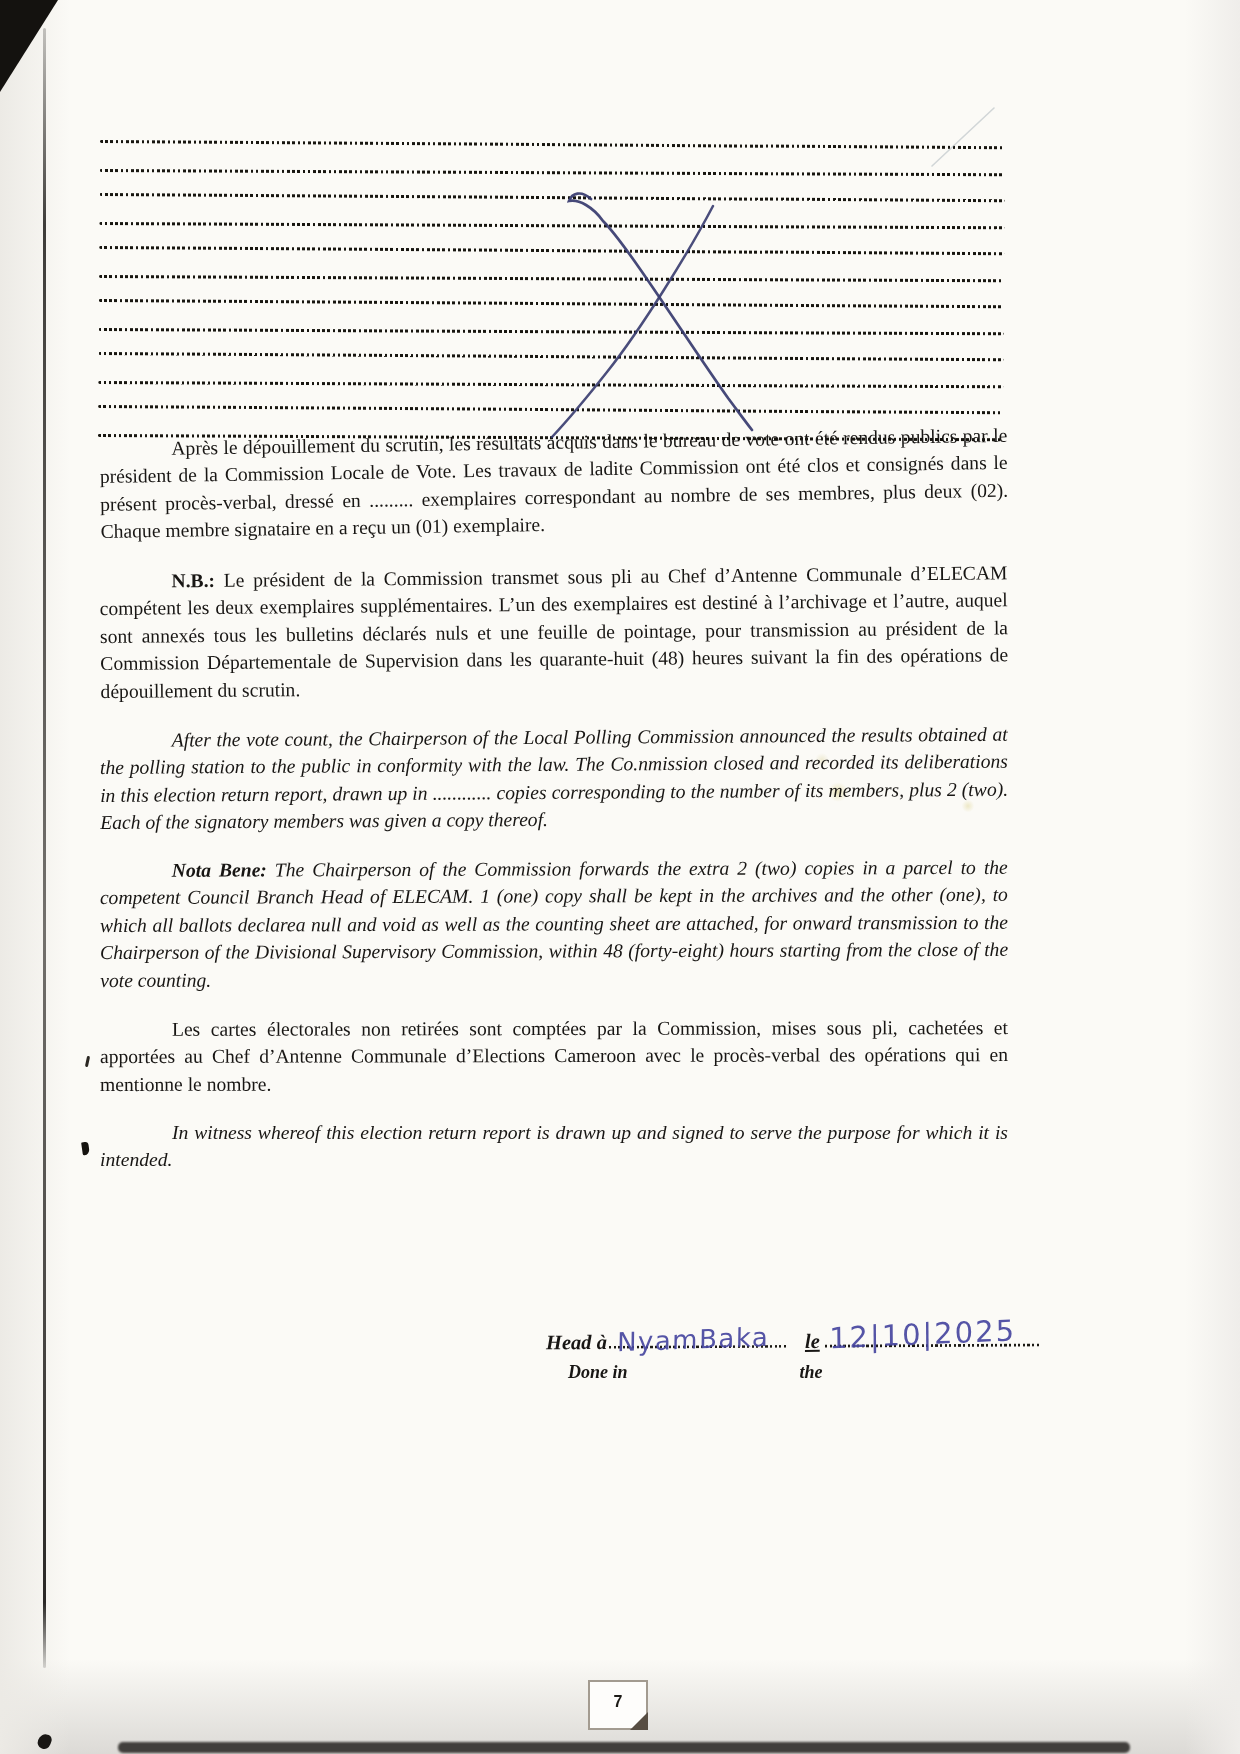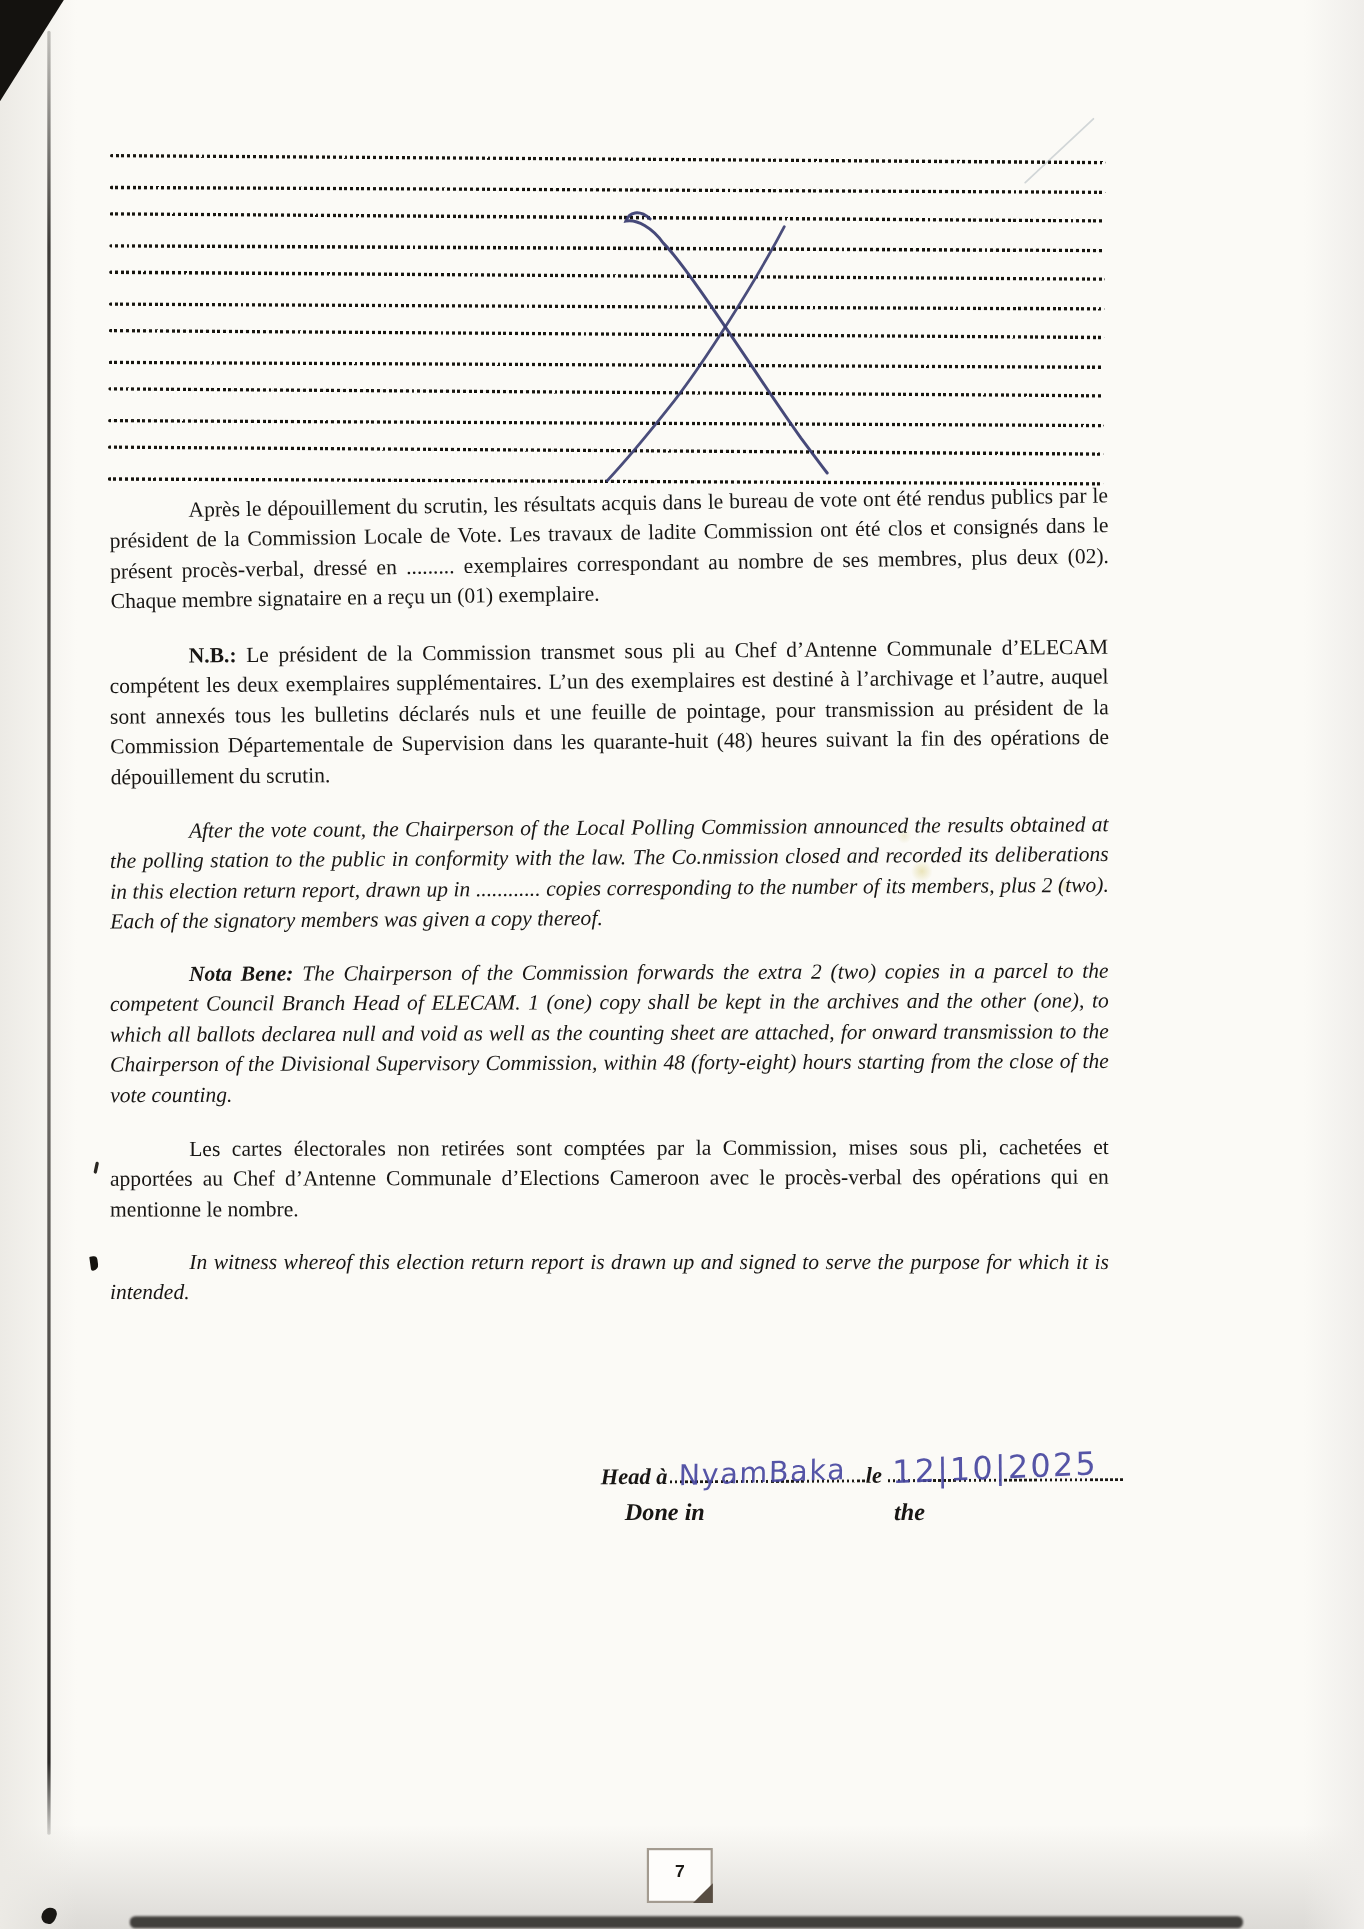--- a/index.html
+++ b/index.html
@@ -33,21 +33,21 @@
   
   .dotted-block{position:absolute;left:100px;top:140px;width:905px;transform:rotate(.4deg);
     transform-origin:left top;}
   .dline{height:3px;margin-bottom:23.5px;border-radius:2px;
     background-image:repeating-linear-gradient(90deg,#17150f 0 2.7px, rgba(0,0,0,0) 2.7px 5.2px);}
   .dline:nth-child(even){transform:translateY(1px) rotate(-.12deg);}
 
   .xmark{position:absolute;left:0;top:0;pointer-events:none;}
 
   
-  .textcol{position:absolute;left:100px;top:452px;width:908px;font-size:19.6px;
+  .textcol{position:absolute;left:100px;top:436px;width:908px;font-size:19.6px;
     line-height:27.4px;text-align:justify;}
   .textcol p{margin:0 0 21px 0;text-indent:72px;transform-origin:left center;}
   .it{font-style:italic;}
   .b{font-weight:bold;}
   .r1{transform:rotate(-0.9deg);}
   .r2{transform:rotate(-0.55deg);}
   .r3{transform:rotate(-0.4deg);}
   .r4{transform:rotate(-0.2deg);}
   .r5{transform:rotate(-0.12deg);}
   .m-p1{margin-bottom:22px!important;}
@@ -60,29 +60,29 @@
   .m-p8{margin-bottom:0!important;}
 
   
   .fait-row{position:absolute;left:546px;top:1326px;height:36px;white-space:nowrap;
     font-style:italic;font-weight:bold;font-size:20.5px;transform:rotate(-.3deg);}
   .leader{position:relative;display:inline-block;height:22px;vertical-align:baseline;
     background:repeating-linear-gradient(90deg,#1b1914 0 2.2px, rgba(0,0,0,0) 2.2px 4.6px)
       left bottom/100% 2.6px no-repeat;}
   .leader-place{width:178px;margin-left:2px;}
   .leader-date{width:214px;margin-left:5px;}
-  .le-lbl{margin-left:0;}
+  .le-lbl{margin-left:18px;text-decoration:underline;}
   .hw{position:absolute;font-family:"DejaVu Sans",sans-serif;font-style:normal;font-weight:400;
     color:var(--hw,#4747a0);opacity:.92;white-space:nowrap;}
   .hw-place{left:8px;bottom:-6px;font-size:26px;letter-spacing:1.5px;
     transform:rotate(-1.8deg) skewX(-3deg);}
   .hw-date{left:4px;bottom:-4px;font-size:29px;letter-spacing:2px;
     transform:rotate(-2.2deg) skewX(-2deg);}
   .done-row{position:absolute;left:568px;top:1362px;font-style:italic;font-weight:bold;
-    font-size:22px;}
+    font-size:18px;}
   .done-row .the-lbl{margin-left:172px;}
 
   
   .pagebox{position:absolute;left:588px;top:1680px;width:56px;height:46px;
     border:2px solid #a39b90;background:#fefdfb;text-align:center;
     font-family:"Liberation Sans",sans-serif;font-weight:bold;font-size:16px;
     line-height:40px;color:#1c1a16;}
   .dogear{position:absolute;right:-2px;bottom:-2px;width:0;height:0;border-style:solid;
     border-width:0 0 18px 18px;border-color:transparent transparent #574d42 transparent;}
 </style>

